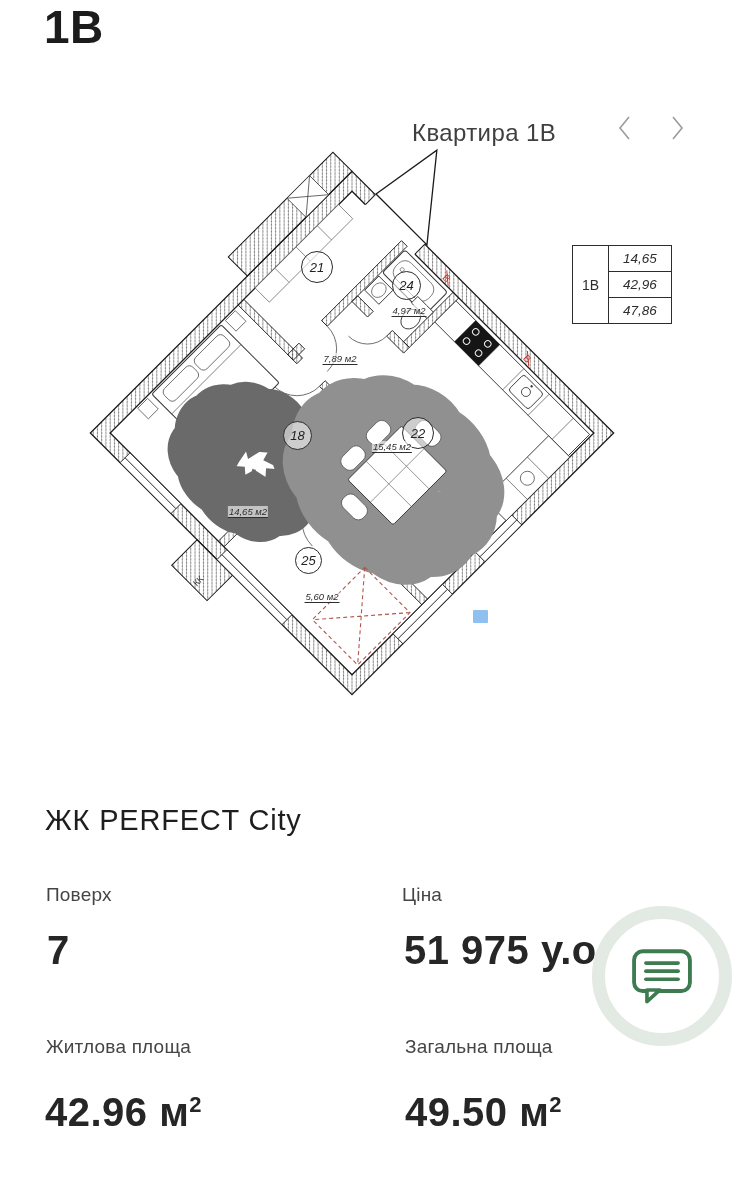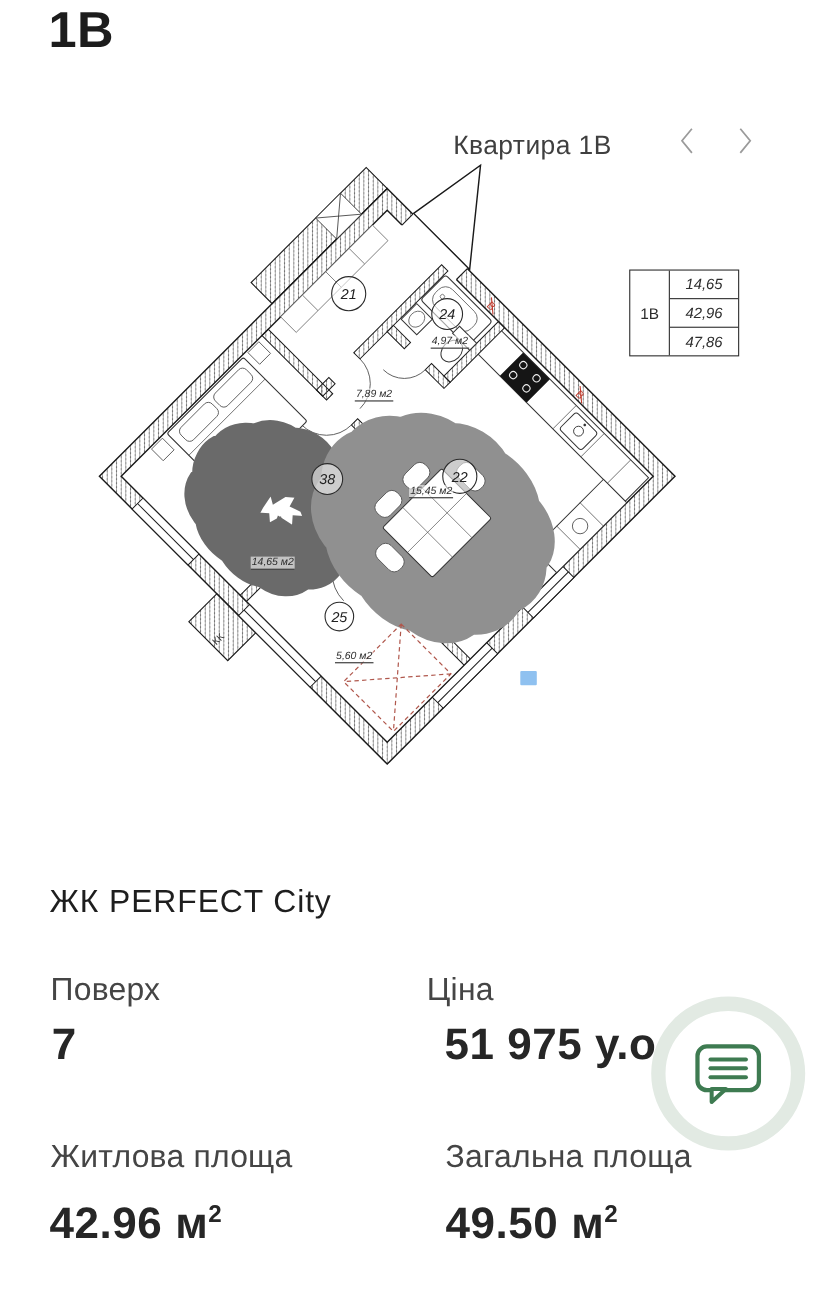--- a/index.html
+++ b/index.html
@@ -49,26 +49,26 @@
   .info-unit{width:35px;border-right:1.5px solid #2d2d2d;display:flex;
              align-items:center;justify-content:center;font-size:14px;}
   .info-vals{flex:1;display:flex;flex-direction:column;}
   .info-vals div{flex:1;display:flex;align-items:center;justify-content:center;
                  font-size:13.5px;border-bottom:1.5px solid #2d2d2d;font-style:italic;}
   .info-vals div:last-child{border-bottom:none;}
 
   
   .complex-name{position:absolute;left:45px;top:804px;font-size:29px;font-weight:400;
                 color:#1e1e1e;letter-spacing:0.8px;}
-  .detail-label{position:absolute;font-size:29px;font-weight:400;color:#454545;
+  .detail-label{position:absolute;font-size:19px;font-weight:400;color:#454545;
                 letter-spacing:0.2px;}
   .detail-value{position:absolute;font-size:40px;font-weight:700;color:#262626;
                 letter-spacing:0.5px;white-space:nowrap;}
   .lbl-floor{left:46px;top:884px;}
-  .lbl-price{left:388px;top:884px;}
+  .lbl-price{left:402px;top:884px;}
   .val-floor{left:47px;top:928px;}
   .val-price{left:404px;top:928px;}
   .lbl-living{left:46px;top:1036px;}
   .lbl-total{left:405px;top:1036px;}
   .val-living{left:45px;top:1090px;}
   .val-total{left:405px;top:1090px;}
   .sup{font-size:22px;vertical-align:14px;font-weight:700;}
 
   
   .chat-btn{position:absolute;left:592px;top:906px;width:140px;height:140px;
@@ -224,21 +224,21 @@
       <text x="-46" y="-173">В</text>
       <line x1="-48" y1="-182" x2="-36" y2="-172" stroke="#c0392b" stroke-width="1"></line>
       <text x="68" y="-173">В</text>
       <line x1="66" y1="-182" x2="78" y2="-172" stroke="#c0392b" stroke-width="1"></line>
     </g>
   </g>
 </svg>
 
 <div class="room-circle c21">21</div>
 <div class="room-circle c22">22</div>
-<div class="room-circle c23">38</div>
+<div class="room-circle c23">18</div>
 <div class="room-circle c24">24</div>
 <div class="room-circle c25">25</div>
 
 <div class="area-label a21">7,89 м2</div>
 <div class="area-label a22">15,45 м2</div>
 <div class="area-label a23">14,65 м2</div>
 <div class="area-label a24">4,97 м2</div>
 <div class="area-label a25">5,60 м2</div>
 
 <div class="kk-label">КК</div>

